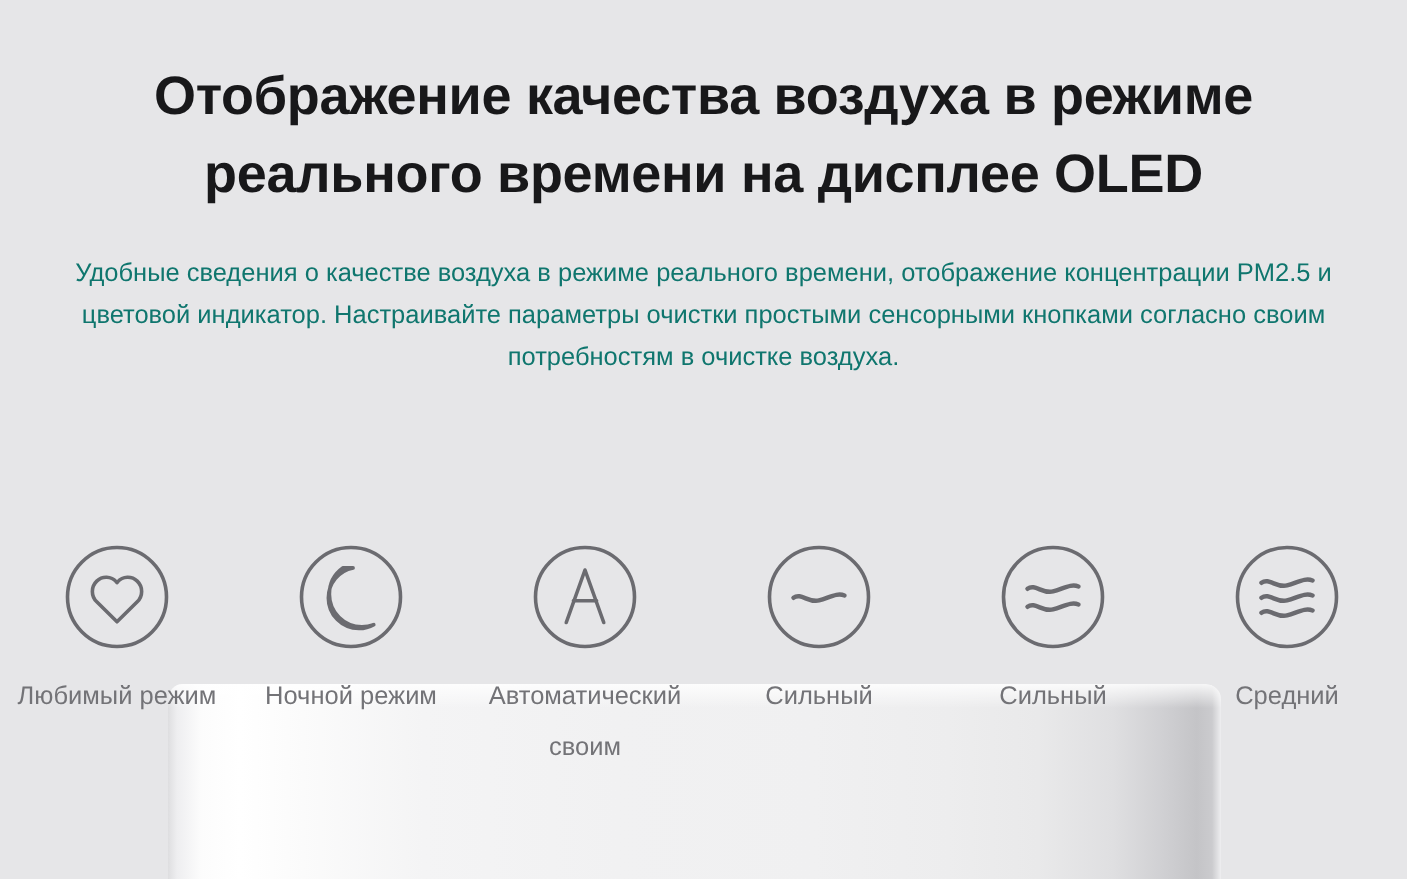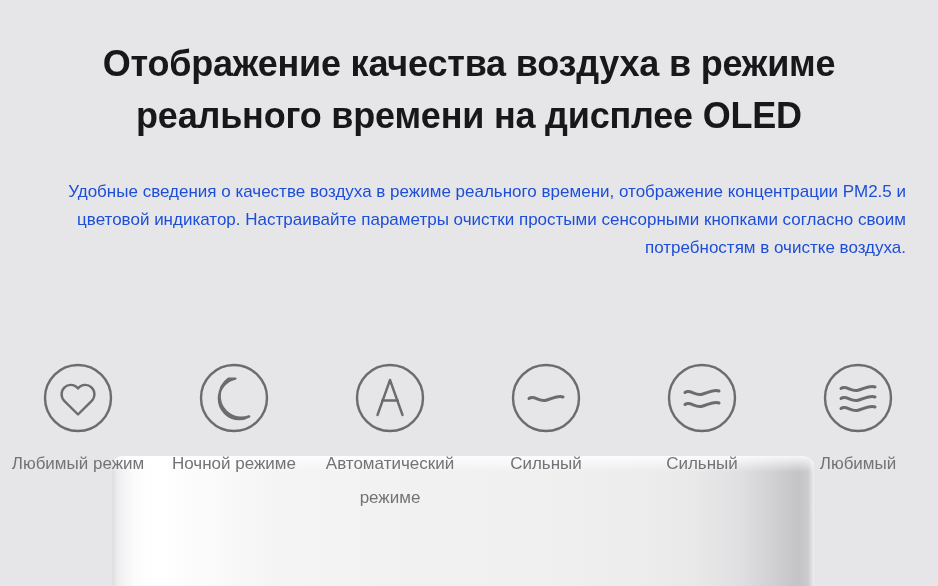--- a/index.html
+++ b/index.html
@@ -75,26 +75,26 @@
     padding: 38px 38px 0 38px;
     text-align: center;
     font-size: 36px;
     line-height: 52px;
     font-weight: bold;
     color: #18181a;
     letter-spacing: -0.2px;
   }
 
   .subcopy {
-    margin: 10px;
+    margin: 0;
     padding: 26px 22px 0 22px;
-    text-align: right;
+    text-align: center;
     font-size: 17px;
     line-height: 28px;
-    color: #1d4ed8;
+    color: #0f766e;
     font-weight: normal;
   }
 
   
   .modes {
     position: absolute;
     left: 0;
     top: 362px;
     width: 918px;
     display: flex;
@@ -148,32 +148,32 @@
       <span class="mode-label">Любимый режим</span>
     </div>
 
     <div class="mode">
       <span class="mode-icon">
         <svg viewBox="0 0 72 72" width="72" height="72" aria-hidden="true">
           <circle cx="36" cy="36" r="33" fill="none" stroke="#6b6b70" stroke-width="2.4"></circle>
           <path d="M41.4 17.6 C32.0 19.4 24.9 27.7 24.9 37.6 C24.9 48.9 34.0 58.0 45.3 58.0 C48.9 58.0 52.3 57.1 55.2 55.4 C52.7 56.3 50.1 56.8 47.3 56.8 C35.3 56.8 25.6 47.1 25.6 35.1 C25.6 27.9 29.1 21.5 34.5 17.6 Z" fill="none" stroke="#6b6b70" stroke-width="2.4" stroke-linejoin="round" transform="translate(-4,-1) scale(1.0)"></path>
         </svg>
       </span>
-      <span class="mode-label">Ночной режиме</span>
+      <span class="mode-label">Ночной режим</span>
     </div>
 
     <div class="mode">
       <span class="mode-icon">
         <svg viewBox="0 0 72 72" width="72" height="72" aria-hidden="true">
           <circle cx="36" cy="36" r="33" fill="none" stroke="#6b6b70" stroke-width="2.4"></circle>
           <path d="M23.5 53 L36 18 L48.5 53" fill="none" stroke="#6b6b70" stroke-width="2.4" stroke-linejoin="round" stroke-linecap="round"></path>
           <path d="M28.3 38.5 L43.7 38.5" fill="none" stroke="#6b6b70" stroke-width="2.4" stroke-linecap="round"></path>
         </svg>
       </span>
-      <span class="mode-label">Автоматический режиме</span>
+      <span class="mode-label">Автоматический своим</span>
     </div>
 
     <div class="mode">
       <span class="mode-icon">
         <svg viewBox="0 0 72 72" width="72" height="72" aria-hidden="true">
           <circle cx="36" cy="36" r="33" fill="none" stroke="#6b6b70" stroke-width="2.4"></circle>
           <path d="M19 36.5 C24 32.8 29 40.2 36 38.3 C43 36.4 48 33.0 53 35.0" fill="none" stroke="#6b6b70" stroke-width="3" stroke-linecap="round"></path>
         </svg>
       </span>
       <span class="mode-label">Сильный</span>
@@ -192,17 +192,17 @@
 
     <div class="mode">
       <span class="mode-icon">
         <svg viewBox="0 0 72 72" width="72" height="72" aria-hidden="true">
           <circle cx="36" cy="36" r="33" fill="none" stroke="#6b6b70" stroke-width="2.4"></circle>
           <path d="M19 26.5 C24 22.8 29 30.2 36 28.3 C43 26.4 48 23.0 53 25.0" fill="none" stroke="#6b6b70" stroke-width="3" stroke-linecap="round"></path>
           <path d="M19 36.5 C24 32.8 29 40.2 36 38.3 C43 36.4 48 33.0 53 35.0" fill="none" stroke="#6b6b70" stroke-width="3" stroke-linecap="round"></path>
           <path d="M19 46.5 C24 42.8 29 50.2 36 48.3 C43 46.4 48 43.0 53 45.0" fill="none" stroke="#6b6b70" stroke-width="3" stroke-linecap="round"></path>
         </svg>
       </span>
-      <span class="mode-label">Любимый</span>
+      <span class="mode-label">Средний</span>
     </div>
 
   </div>
 </div>
 
 </body></html>

